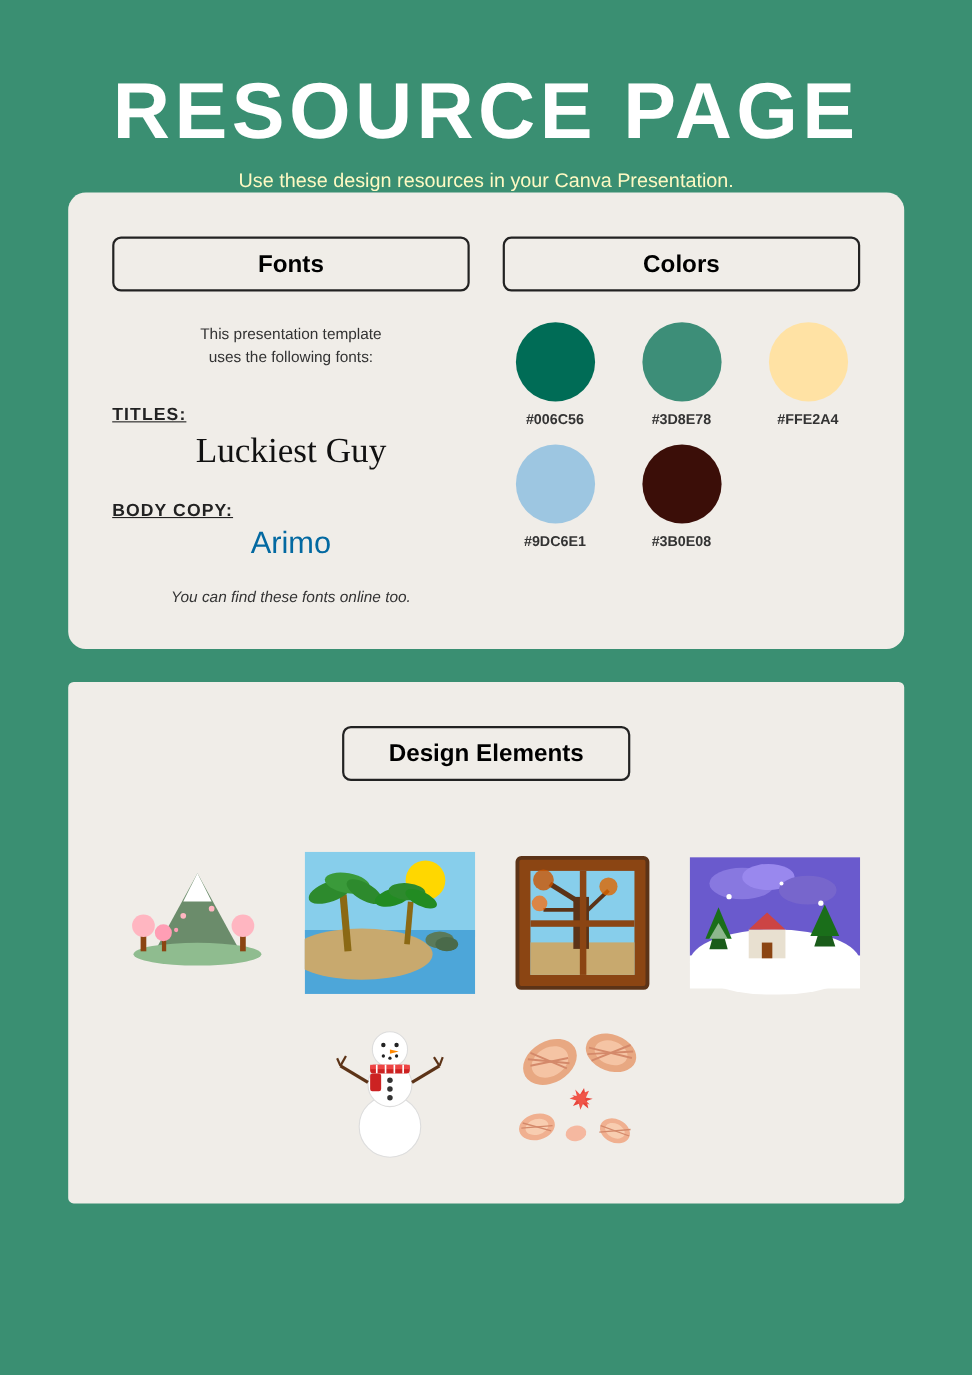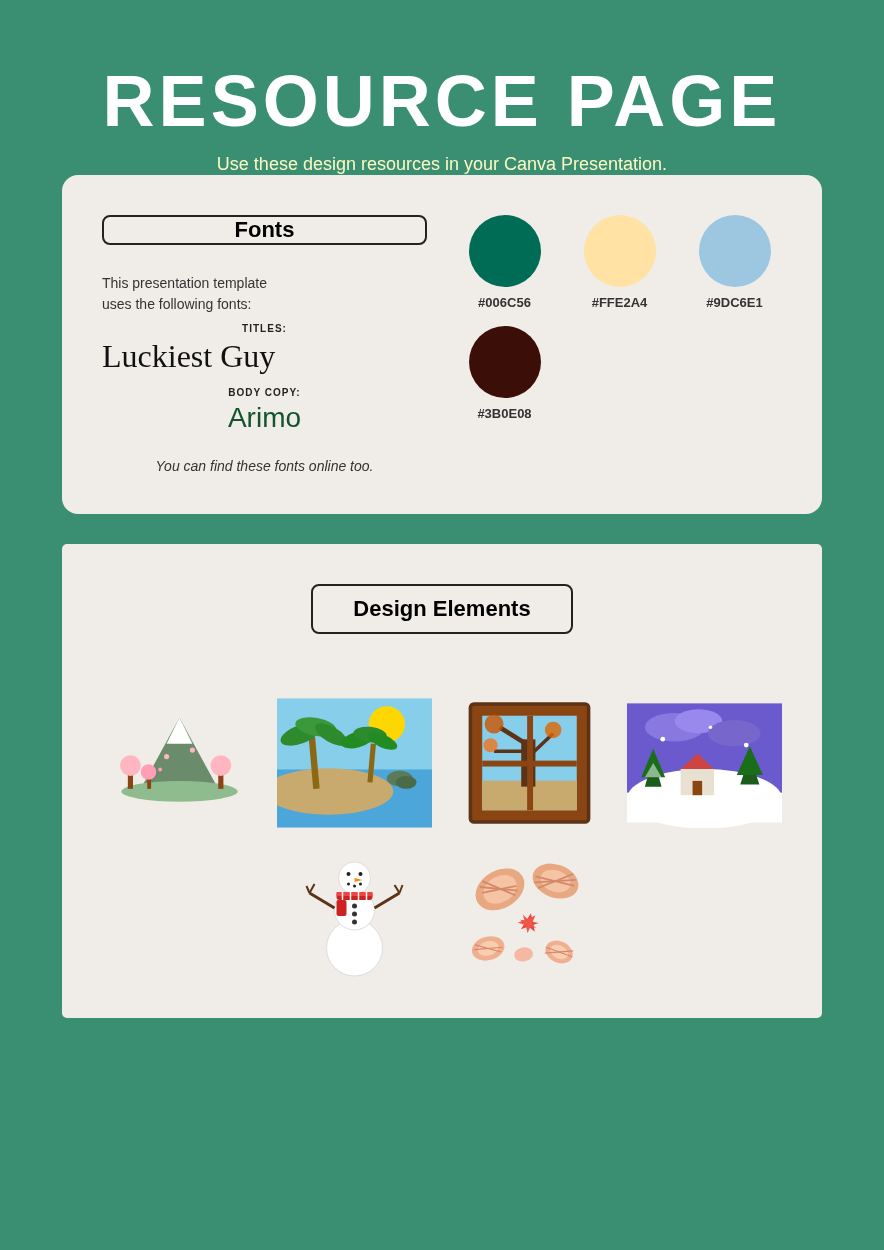--- a/index.html
+++ b/index.html
@@ -54,60 +54,61 @@
       flex: 1;
     }
 
     .col-right {
       flex: 1;
     }
 
     .section-label {
       border: 2px solid #222;
       border-radius: 8px;
-      padding: 0 20px;
+      padding: 10px 20px;
       font-size: 22px;
       font-weight: 700;
       text-align: center;
       margin-bottom: 28px;
       background: transparent;
     }
 
     .fonts-body-text {
       font-size: 14px;
       color: #333;
-      text-align: left;
-      margin-bottom: 8px;
+      text-align: center;
+      margin-bottom: 34px;
       line-height: 1.5;
     }
 
     .font-label {
-      font-size: 10px;
+      font-size: 16px;
       font-weight: 800;
       letter-spacing: 1px;
-      text-align: center;
+      text-align: left;
       color: #222;
       margin-bottom: 4px;
       text-transform: uppercase;
+      text-decoration: underline;
     }
 
     .font-name-title {
       font-size: 32px;
       font-weight: 400;
-      text-align: left;
+      text-align: center;
       color: #111;
-      margin-bottom: 12px;
+      margin-bottom: 28px;
       font-family: 'Georgia', cursive;
     }
 
     .font-name-body {
       font-size: 28px;
       font-weight: 400;
       text-align: center;
-      color: #14532d;
+      color: #0369a1;
       margin-bottom: 24px;
     }
 
     .fonts-footer-text {
       font-size: 14px;
       color: #333;
       text-align: center;
       font-style: italic;
     }
 
@@ -199,26 +200,31 @@
       <p class="font-label">TITLES:</p>
       <p class="font-name-title">Luckiest Guy</p>
 
       <p class="font-label">BODY COPY:</p>
       <p class="font-name-body">Arimo</p>
 
       <p class="fonts-footer-text">You can find these fonts online too.</p>
     </div>
 
     <div class="col-right">
+      <div class="section-label">Colors</div>
 
       <div class="colors-grid">
 
         <div class="color-item">
           <div class="color-circle" style="background-color:#006C56;"></div>
           <span class="color-hex">#006C56</span>
+        </div>
+        <div class="color-item">
+          <div class="color-circle" style="background-color:#3D8E78;"></div>
+          <span class="color-hex">#3D8E78</span>
         </div>
 
         <div class="color-item">
           <div class="color-circle" style="background-color:#FFE2A4;"></div>
           <span class="color-hex">#FFE2A4</span>
         </div>
         <div class="color-item">
           <div class="color-circle" style="background-color:#9DC6E1;"></div>
           <span class="color-hex">#9DC6E1</span>
         </div>

